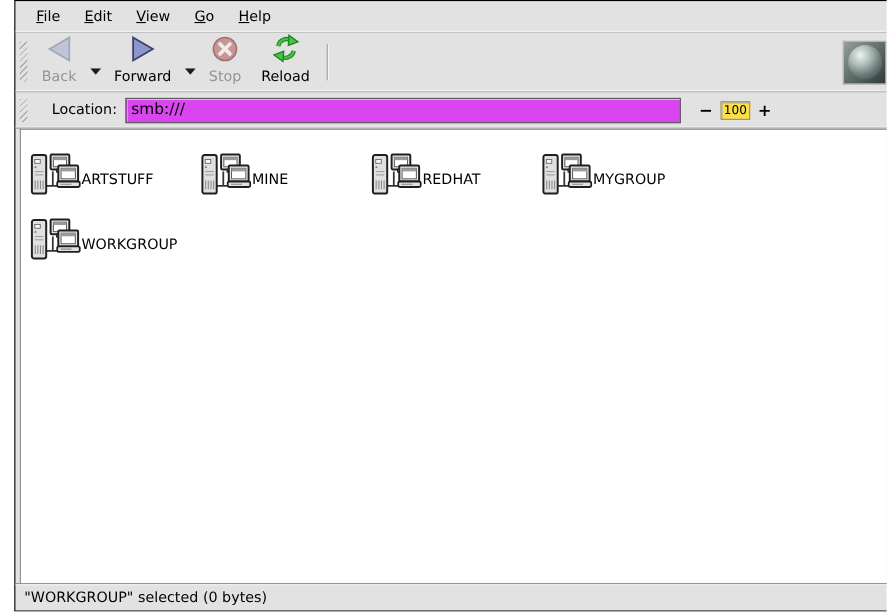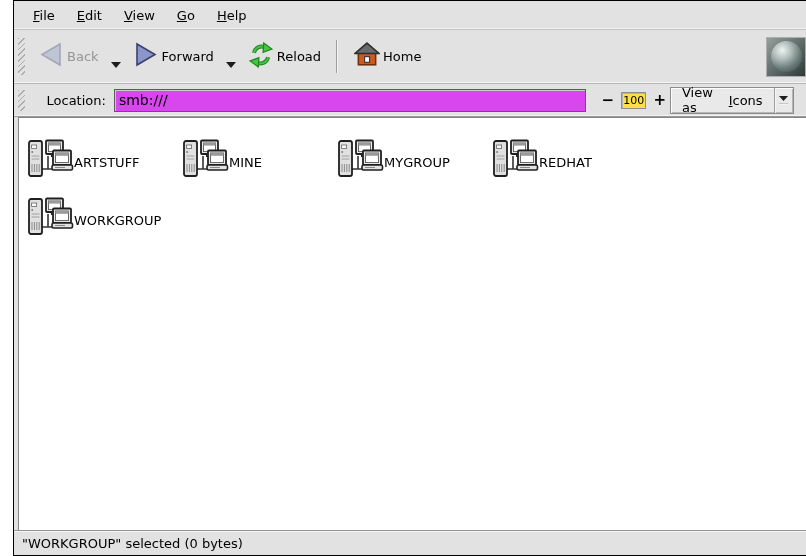--- a/index.html
+++ b/index.html
@@ -13,21 +13,21 @@
   .menubar { height:29px; display:flex; align-items:center; padding-left:8px;
              border-bottom:1px solid #c2c2c2; box-shadow: inset 0 -1px 0 #f4f4f4; flex:0 0 auto; }
   .menu-item { padding:5px 11px; cursor:default; }
   .accel { text-decoration: underline; }
 
   
   .toolbar { height:54px; display:flex; align-items:stretch; padding:2px 8px 2px 4px;
              border-bottom:1px solid #b8b8b8; box-shadow: inset 0 -1px 0 #f4f4f4; flex:0 0 auto; }
   .grip { width:7px; margin:6px 4px 6px 0; background:
           repeating-linear-gradient(135deg, #adadad 0 1px, transparent 1px 4px); }
-  .tb-btn { display:flex; flex-direction:row; align-items:center; justify-content:flex-end;
+  .tb-btn { display:flex; flex-direction:column; align-items:center; justify-content:flex-end;
             padding:3px 9px 4px 9px; gap:3px; background:transparent; border:none;
             font:inherit; cursor:default; }
   .tb-btn .tb-label { font-size:13px; line-height:13px; }
   .tb-btn.disabled .tb-label { color:#959595; }
   .tb-btn.disabled svg { opacity:.78; }
   .chevron-btn { background:none; border:none; padding:0 3px; margin-top:22px; height:18px; cursor:default; }
   .tb-sep { width:1px; background:#9e9e9e; margin:8px 8px 8px 6px; box-shadow:1px 0 0 #f6f6f6; }
   .spacer { flex:1; }
   .throbber-frame { align-self:center; width:40px; height:40px; margin-right:4px;
         border:1px solid #aeaeae; background:linear-gradient(135deg,#93a09c 0%,#2e3a38 100%);
@@ -108,71 +108,61 @@
       </span>
       <span class="tb-label">Forward</span>
     </button>
     <button class="chevron-btn">
       <svg width="10" height="6" viewBox="0 0 10 6">
           <polygon points="0,0 10,0 5,6" fill="#1c1c1c"></polygon>
         </svg>
     </button>
 
 
+    <button class="tb-btn disabled">
+      <span>
+        <svg width="25" height="25" viewBox="0 0 25 25">
+          <circle cx="12.5" cy="12.5" r="10.5" fill="#c47f7f" stroke="#8a5050" stroke-width="1.4"></circle>
+          <path d="M8 8 L17 17 M17 8 L8 17" stroke="#f3eeee" stroke-width="3.4" stroke-linecap="round"></path>
+        </svg>
+      </span>
+      <span class="tb-label">Stop</span>
+    </button>
 
     <button class="tb-btn">
       <span>
         <svg width="26" height="26" viewBox="0 0 24 24">
           <path d="M5.5 10 A 7 7 0 0 1 16.5 5.5" fill="none" stroke="#1e8a1e" stroke-width="3.6"></path>
           <path d="M5.5 10 A 7 7 0 0 1 16.5 5.5" fill="none" stroke="#49c249" stroke-width="1.8"></path>
           <polygon points="14.5,1 22,6.5 14,9.5" fill="#49c249" stroke="#1e8a1e" stroke-width="1.2"></polygon>
           <path d="M18.5 14 A 7 7 0 0 1 7.5 18.5" fill="none" stroke="#1e8a1e" stroke-width="3.6"></path>
           <path d="M18.5 14 A 7 7 0 0 1 7.5 18.5" fill="none" stroke="#49c249" stroke-width="1.8"></path>
           <polygon points="9.5,23 2,17.5 10,14.5" fill="#49c249" stroke="#1e8a1e" stroke-width="1.2"></polygon>
         </svg>
       </span>
       <span class="tb-label">Reload</span>
     </button>
 
     <div class="tb-sep"></div>
 
-    <button class="tb-btn">
-      <span>
-        <svg width="26" height="25" viewBox="0 0 24 23">
-          <rect x="4" y="10" width="16" height="11" fill="#cd5a1e" stroke="#6e2e08" stroke-width="1.4"></rect>
-          <polygon points="12,1 23,10.5 1,10.5" fill="#6b6b6b" stroke="#2e2e2e" stroke-width="1.4"></polygon>
-          <rect x="9.8" y="13.5" width="4.6" height="5.2" fill="#ffffff" stroke="#333333" stroke-width="1"></rect>
-        </svg>
-      </span>
-      <span class="tb-label">Home</span>
-    </button>
 
     <div class="spacer"></div>
 
     <div class="throbber-frame">
       <div class="throbber-sphere"></div>
     </div>
   </div>
 
   <div class="locbar">
     <div class="grip"></div>
     <span class="loc-label">Location:</span>
     <input class="loc-input" type="text" value="smb:///" style="">
     <button class="zoom-out">−</button>
     <span class="zoom-level">100</span>
     <button class="zoom-in">+</button>
-    <div class="view-combo">
-      <span class="view-combo-label"><span>View as</span>&nbsp;<span class="accel">I</span><span>cons</span></span>
-      <span class="combo-arrow-seg">
-        <svg width="9" height="5" viewBox="0 0 9 5">
-            <polygon points="0,0 9,0 4.5,5" fill="#1c1c1c"></polygon>
-          </svg>
-        <span class="combo-arrow-bar"></span>
-      </span>
-    </div>
   </div>
 
   <div class="content">
     <div class="icon-grid">
   <div class="grid-item">
     <span>
       <svg width="47" height="40" viewBox="0 0 47 40">
         <path d="M15 30 H28 M21 17 V30" stroke="#333" stroke-width="1.6" fill="none"></path>
         <rect x="2" y="2" width="13" height="35" rx="2" fill="#e0e0e0" stroke="#1f1f1f" stroke-width="1.8"></rect>
         <rect x="4.6" y="6" width="5" height="3.5" fill="#f8f8f8" stroke="#666" stroke-width="0.8"></rect>
@@ -229,44 +219,44 @@
         <rect x="21.5" y="4" width="12" height="8.6" fill="#ffffff" stroke="#555" stroke-width="0.9"></rect>
         <rect x="21.5" y="4" width="12" height="2.6" fill="#9a9a9a"></rect>
         <rect x="24.5" y="15" width="6.5" height="2.4" fill="#d6d6d6" stroke="#1f1f1f" stroke-width="1.1"></rect>
         <rect x="26" y="11.5" width="18" height="14.5" rx="1" fill="#ececec" stroke="#1f1f1f" stroke-width="1.8"></rect>
         <rect x="28.5" y="14" width="13" height="9.6" fill="#ffffff" stroke="#555" stroke-width="0.9"></rect>
         <rect x="28.5" y="14" width="13" height="2.8" fill="#9a9a9a"></rect>
         <rect x="25" y="26" width="20.5" height="5" rx="1.5" fill="#e2e2e2" stroke="#1f1f1f" stroke-width="1.6"></rect>
         <path d="M28 28.5 H38" stroke="#888" stroke-width="1"></path>
       </svg>
     </span>
+    <span class="item-label">REDHAT</span>
+  </div>
+
+  <div class="grid-item">
+    <span>
+      <svg width="47" height="40" viewBox="0 0 47 40">
+        <path d="M15 30 H28 M21 17 V30" stroke="#333" stroke-width="1.6" fill="none"></path>
+        <rect x="2" y="2" width="13" height="35" rx="2" fill="#e0e0e0" stroke="#1f1f1f" stroke-width="1.8"></rect>
+        <rect x="4.6" y="6" width="5" height="3.5" fill="#f8f8f8" stroke="#666" stroke-width="0.8"></rect>
+        <circle cx="5.2" cy="13" r="0.9" fill="#777"></circle>
+        <path d="M4.6 17 H12.4 M4.6 20 H12.4" stroke="#9a9a9a" stroke-width="0.9"></path>
+        <path d="M5 25 V33 M7.4 25 V33 M9.8 25 V33 M12.2 25 V33" stroke="#8a8a8a" stroke-width="1"></path>
+        <rect x="19" y="1.5" width="17" height="13.5" rx="1" fill="#ececec" stroke="#1f1f1f" stroke-width="1.8"></rect>
+        <rect x="21.5" y="4" width="12" height="8.6" fill="#ffffff" stroke="#555" stroke-width="0.9"></rect>
+        <rect x="21.5" y="4" width="12" height="2.6" fill="#9a9a9a"></rect>
+        <rect x="24.5" y="15" width="6.5" height="2.4" fill="#d6d6d6" stroke="#1f1f1f" stroke-width="1.1"></rect>
+        <rect x="26" y="11.5" width="18" height="14.5" rx="1" fill="#ececec" stroke="#1f1f1f" stroke-width="1.8"></rect>
+        <rect x="28.5" y="14" width="13" height="9.6" fill="#ffffff" stroke="#555" stroke-width="0.9"></rect>
+        <rect x="28.5" y="14" width="13" height="2.8" fill="#9a9a9a"></rect>
+        <rect x="25" y="26" width="20.5" height="5" rx="1.5" fill="#e2e2e2" stroke="#1f1f1f" stroke-width="1.6"></rect>
+        <path d="M28 28.5 H38" stroke="#888" stroke-width="1"></path>
+      </svg>
+    </span>
     <span class="item-label">MYGROUP</span>
-  </div>
-
-  <div class="grid-item">
-    <span>
-      <svg width="47" height="40" viewBox="0 0 47 40">
-        <path d="M15 30 H28 M21 17 V30" stroke="#333" stroke-width="1.6" fill="none"></path>
-        <rect x="2" y="2" width="13" height="35" rx="2" fill="#e0e0e0" stroke="#1f1f1f" stroke-width="1.8"></rect>
-        <rect x="4.6" y="6" width="5" height="3.5" fill="#f8f8f8" stroke="#666" stroke-width="0.8"></rect>
-        <circle cx="5.2" cy="13" r="0.9" fill="#777"></circle>
-        <path d="M4.6 17 H12.4 M4.6 20 H12.4" stroke="#9a9a9a" stroke-width="0.9"></path>
-        <path d="M5 25 V33 M7.4 25 V33 M9.8 25 V33 M12.2 25 V33" stroke="#8a8a8a" stroke-width="1"></path>
-        <rect x="19" y="1.5" width="17" height="13.5" rx="1" fill="#ececec" stroke="#1f1f1f" stroke-width="1.8"></rect>
-        <rect x="21.5" y="4" width="12" height="8.6" fill="#ffffff" stroke="#555" stroke-width="0.9"></rect>
-        <rect x="21.5" y="4" width="12" height="2.6" fill="#9a9a9a"></rect>
-        <rect x="24.5" y="15" width="6.5" height="2.4" fill="#d6d6d6" stroke="#1f1f1f" stroke-width="1.1"></rect>
-        <rect x="26" y="11.5" width="18" height="14.5" rx="1" fill="#ececec" stroke="#1f1f1f" stroke-width="1.8"></rect>
-        <rect x="28.5" y="14" width="13" height="9.6" fill="#ffffff" stroke="#555" stroke-width="0.9"></rect>
-        <rect x="28.5" y="14" width="13" height="2.8" fill="#9a9a9a"></rect>
-        <rect x="25" y="26" width="20.5" height="5" rx="1.5" fill="#e2e2e2" stroke="#1f1f1f" stroke-width="1.6"></rect>
-        <path d="M28 28.5 H38" stroke="#888" stroke-width="1"></path>
-      </svg>
-    </span>
-    <span class="item-label">REDHAT</span>
   </div>
 
   <div class="grid-item">
     <span>
       <svg width="47" height="40" viewBox="0 0 47 40">
         <path d="M15 30 H28 M21 17 V30" stroke="#333" stroke-width="1.6" fill="none"></path>
         <rect x="2" y="2" width="13" height="35" rx="2" fill="#e0e0e0" stroke="#1f1f1f" stroke-width="1.8"></rect>
         <rect x="4.6" y="6" width="5" height="3.5" fill="#f8f8f8" stroke="#666" stroke-width="0.8"></rect>
         <circle cx="5.2" cy="13" r="0.9" fill="#777"></circle>
         <path d="M4.6 17 H12.4 M4.6 20 H12.4" stroke="#9a9a9a" stroke-width="0.9"></path>

